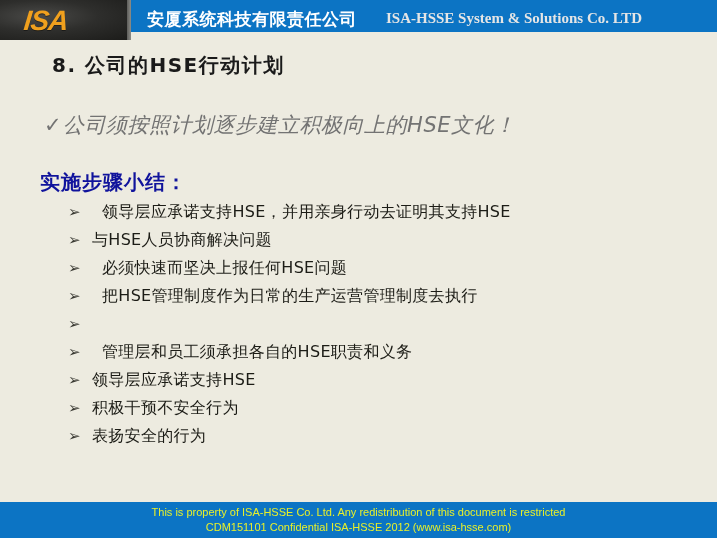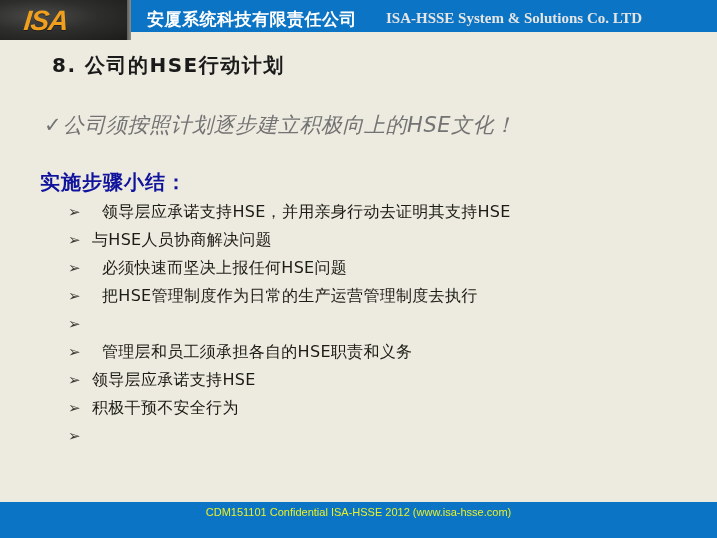--- a/index.html
+++ b/index.html
@@ -249,21 +249,23 @@
       <span class="bullet-text">领导层应承诺支持HSE</span>
     </div>
 
     <div class="bullet-row flush">
       <span class="bullet-marker">➢</span>
       <span class="bullet-text">积极干预不安全行为</span>
     </div>
 
     <div class="bullet-row flush">
       <span class="bullet-marker">➢</span>
+      <span class="bullet-text">表扬安全的行为</span>
     </div>
 
   </div>
 
   <div class="footer">
+    <div class="footer-line">This is property of ISA-HSSE Co. Ltd. Any redistribution of this document is restricted</div>
     <div class="footer-line">CDM151101 Confidential   ISA-HSSE 2012  (www.isa-hsse.com)</div>
   </div>
 
 </div>
 
 </body></html>

